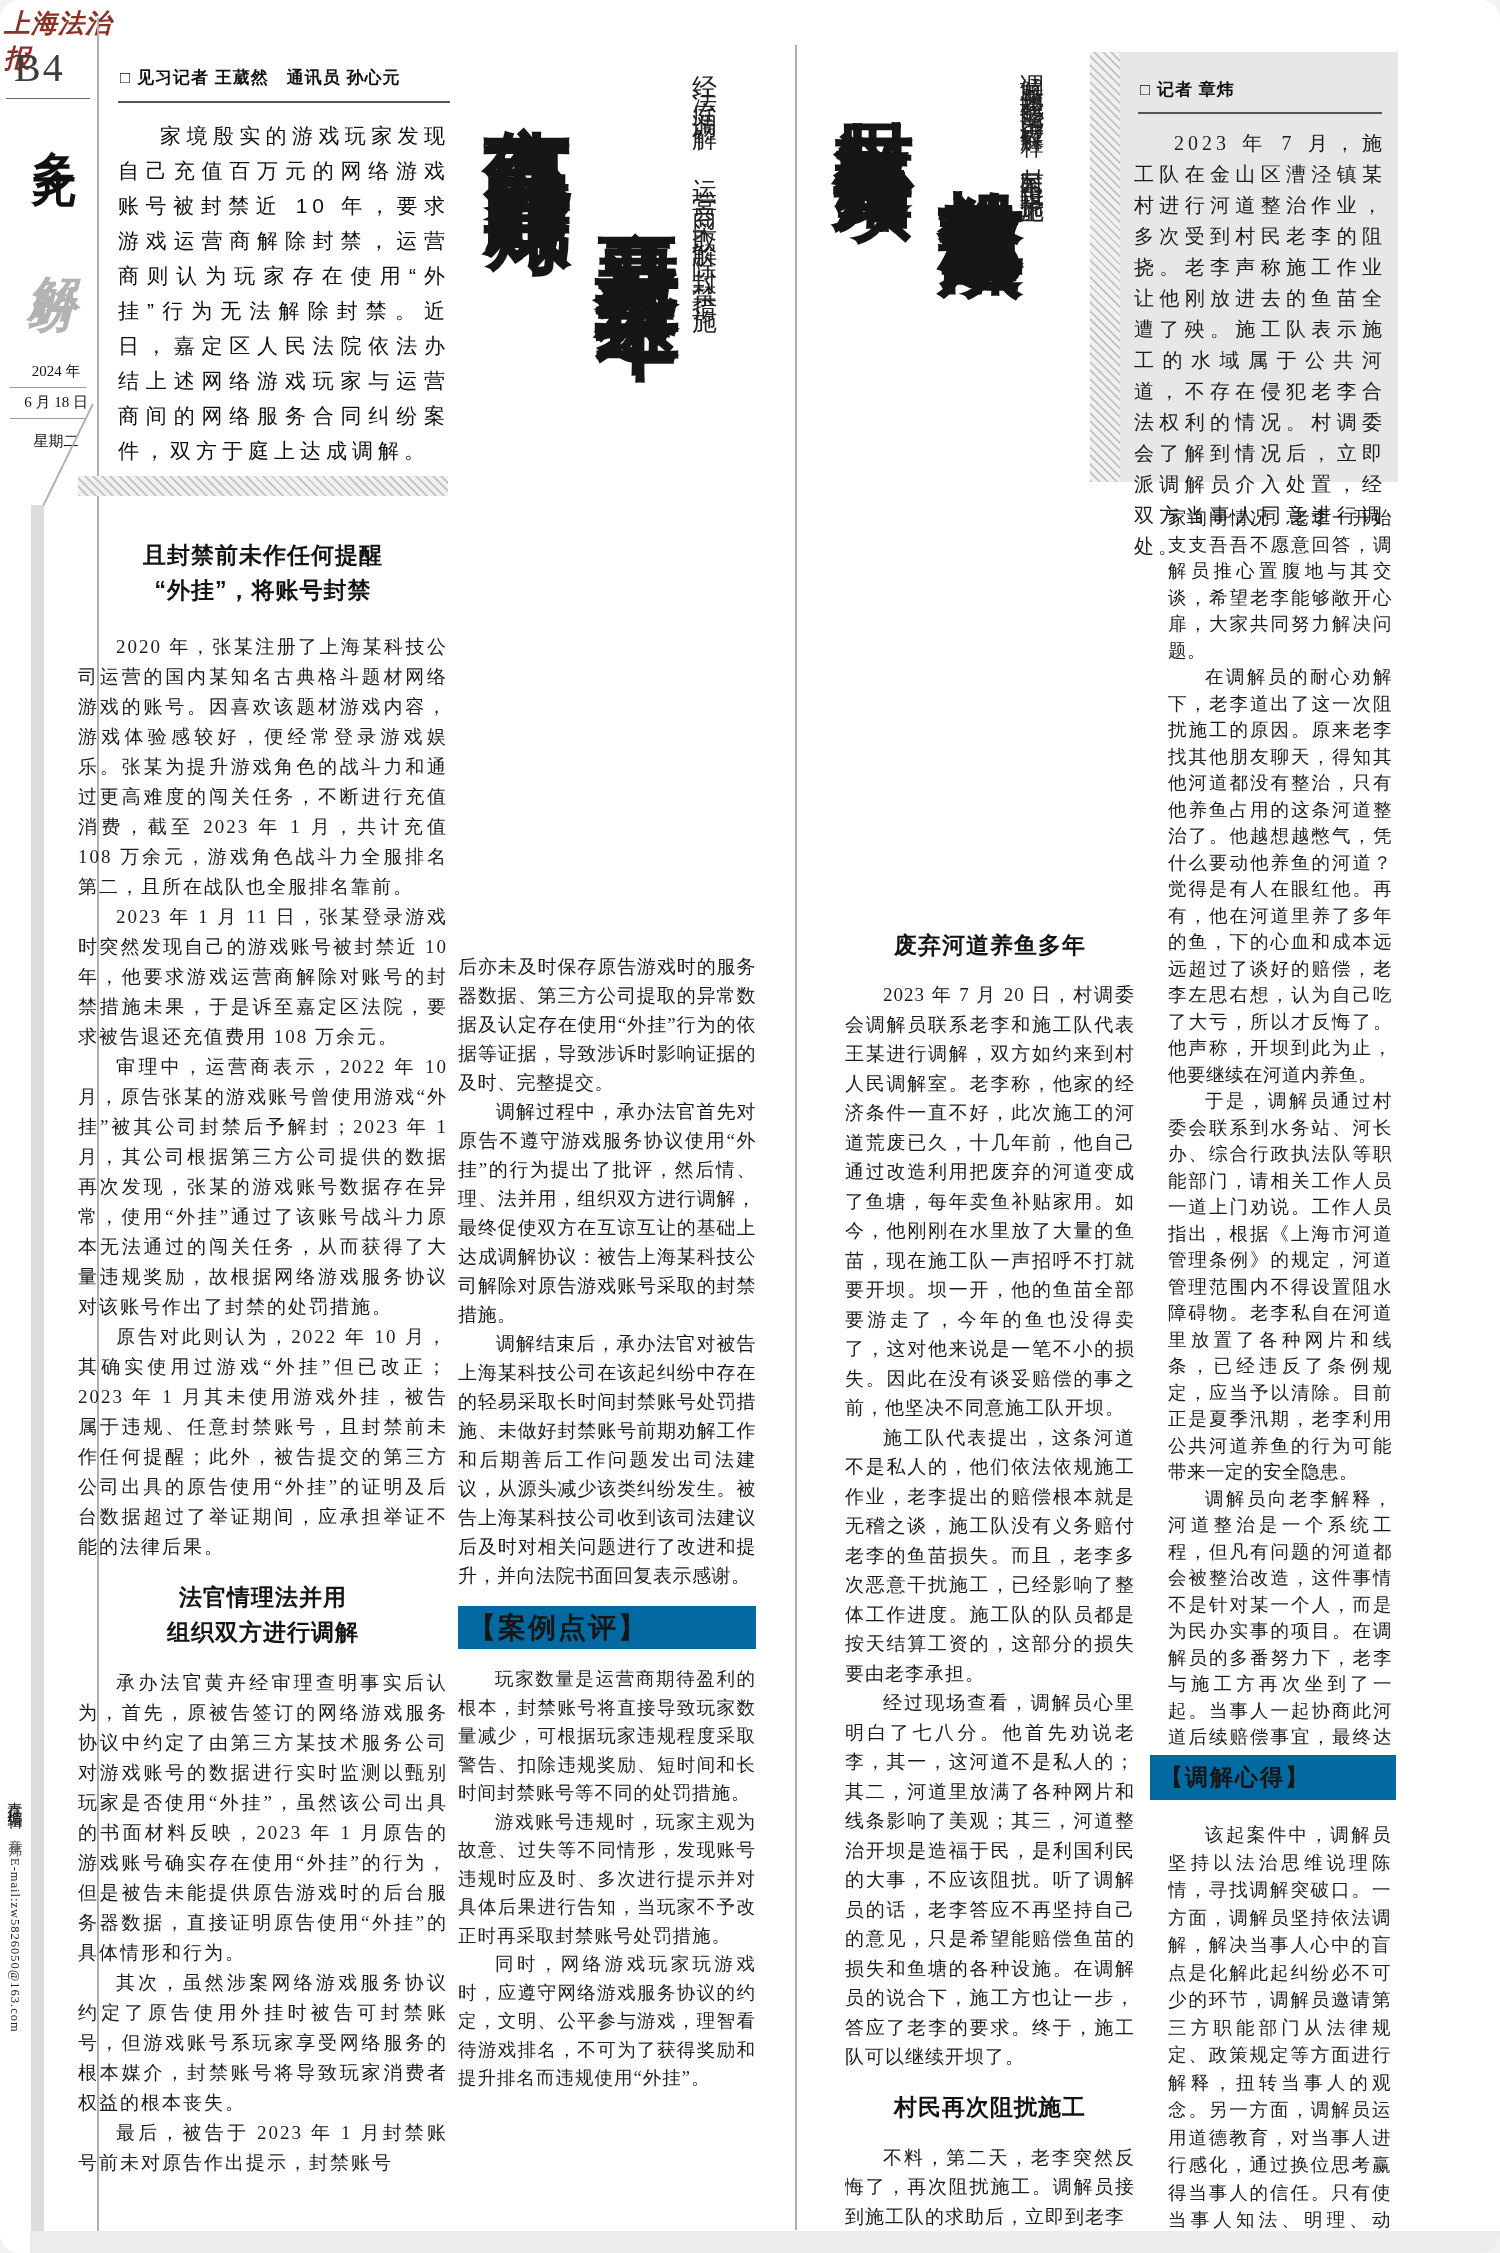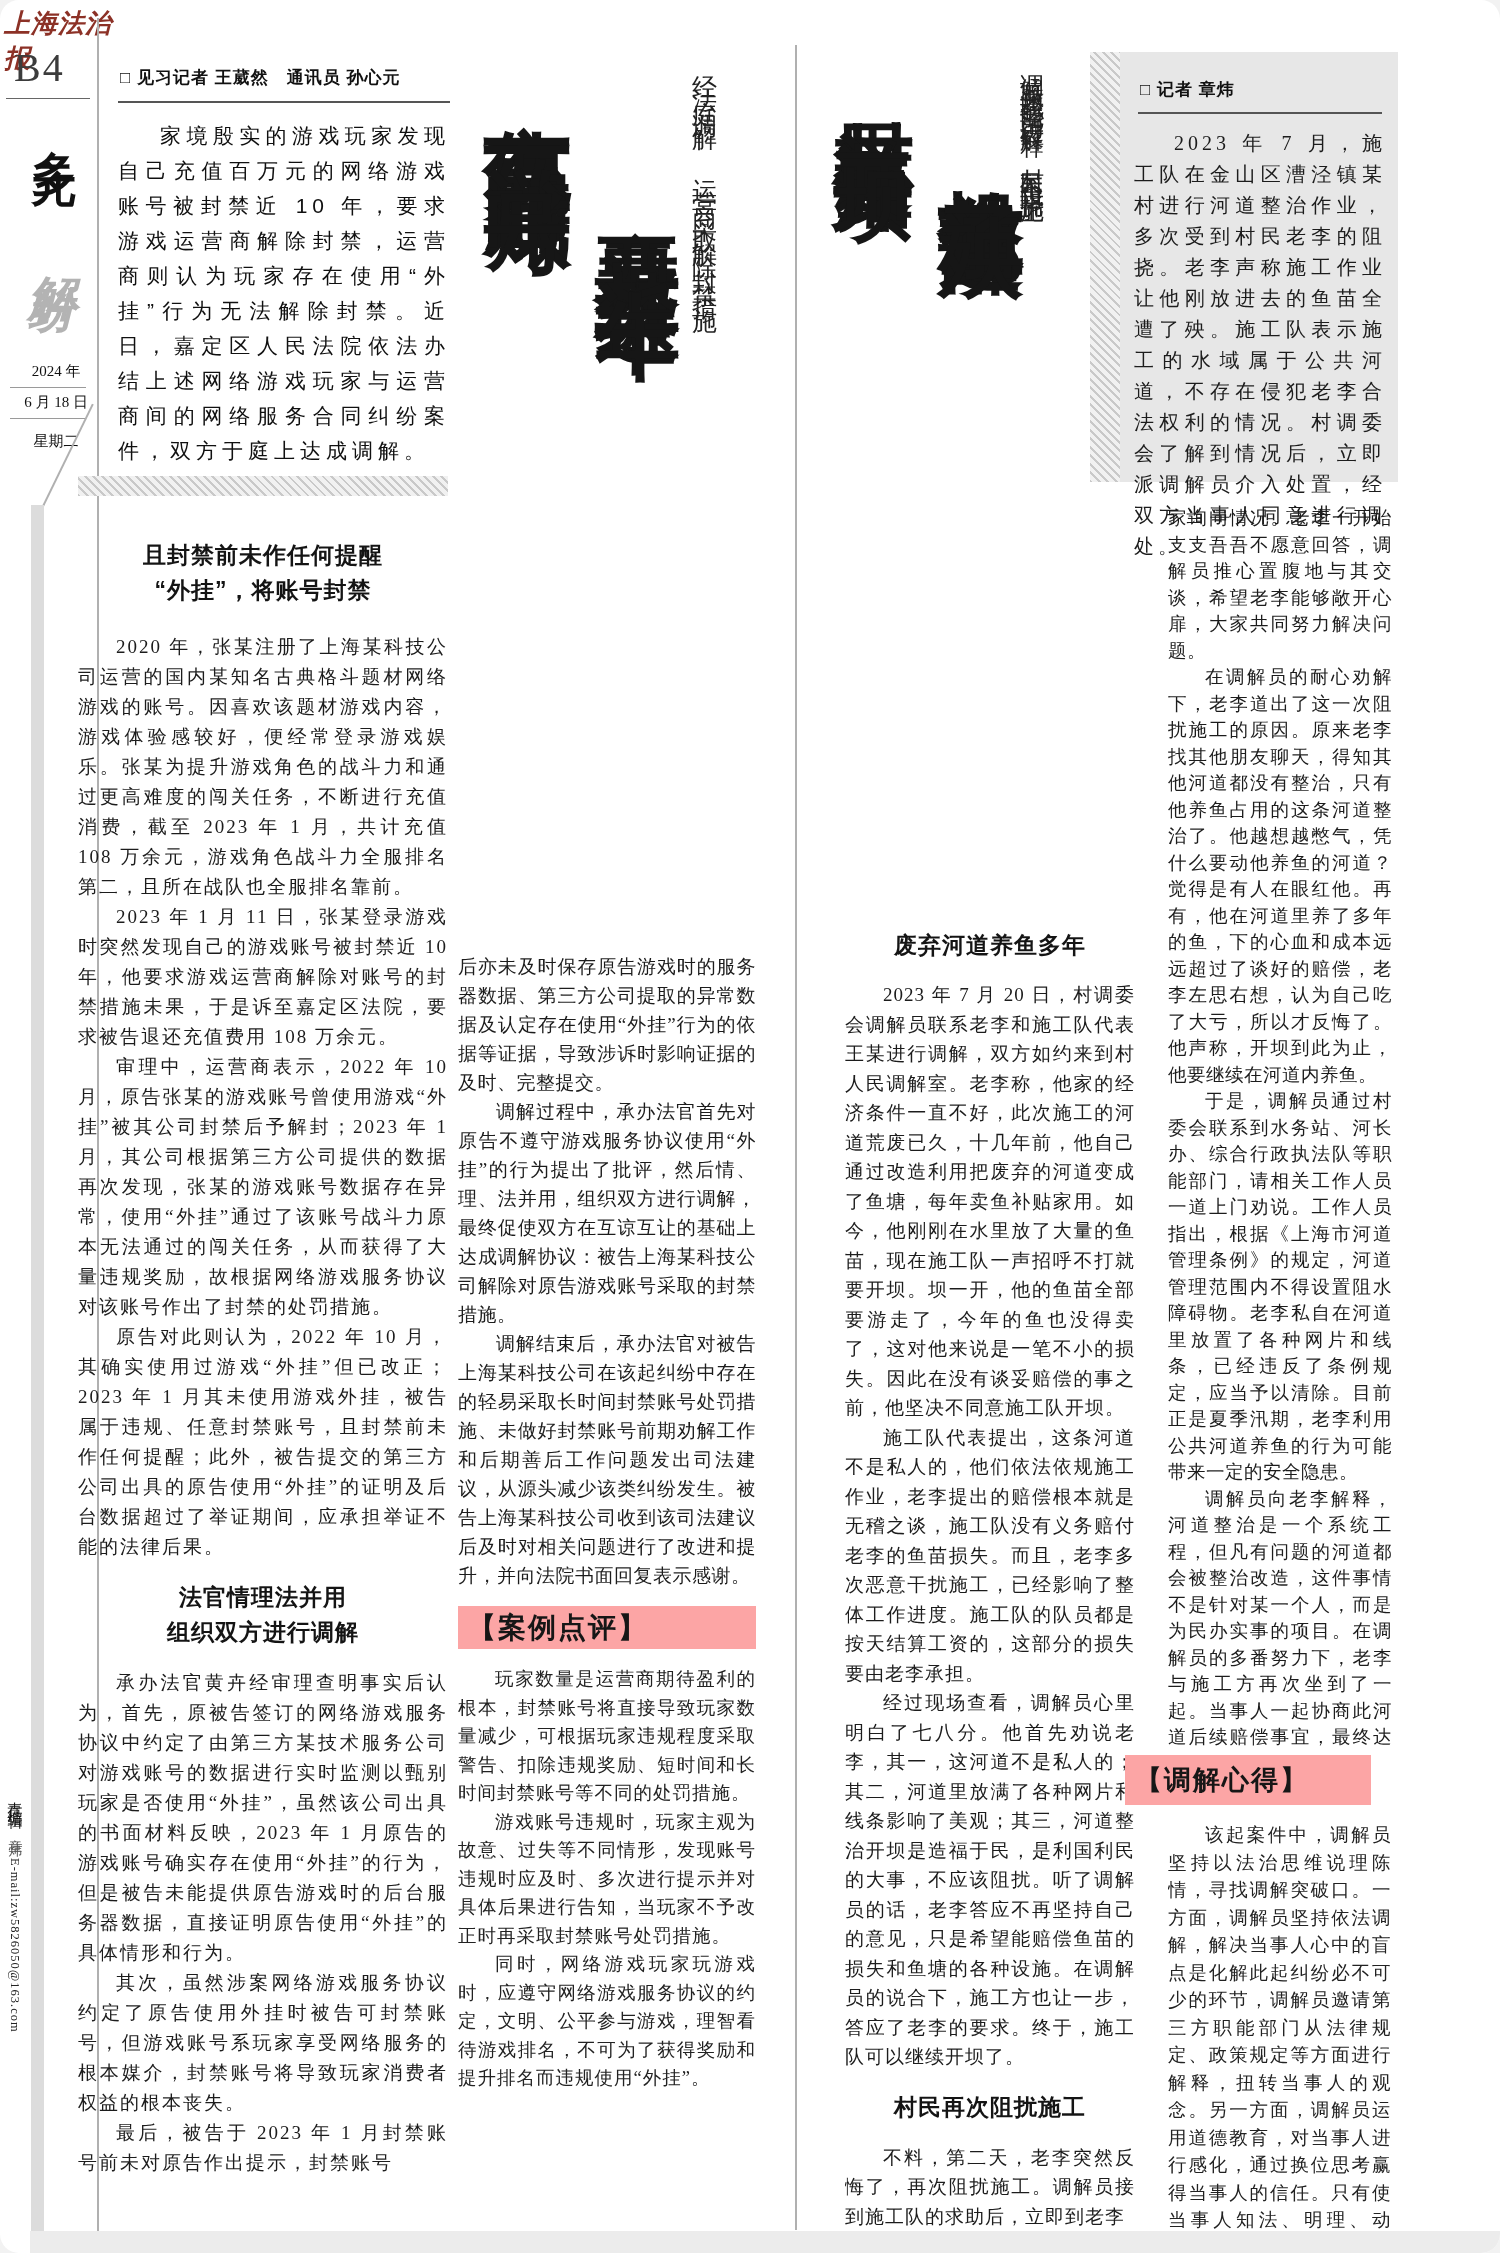--- a/index.html
+++ b/index.html
@@ -10,21 +10,21 @@
   .sans{font-family:"Liberation Sans","DejaVu Sans",sans-serif;}
   .serif{font-family:"Liberation Serif","DejaVu Serif",serif;}
   .jc p, p.jc{text-align:justify;}
   p{margin:0;text-indent:2em;text-align:justify;}
   .flow{overflow:hidden;}
   .rule-h{background:#555;height:1.5px;}
   .rule-thin{background:#9a9a9a;height:1px;}
   .vline{width:1.5px;background:#b0b0b0;}
   .hatch{background:repeating-linear-gradient(45deg,#c9c9c9 0 2px,#f1f1f1 2px 6px);}
   .graybox{background:#e7e7e7;}
-  .band{background:#fca5a5;font-weight:bold;font-family:"Liberation Sans","DejaVu Sans",sans-serif;
+  .band{background:#0369a1;font-weight:bold;font-family:"Liberation Sans","DejaVu Sans",sans-serif;
         font-size:28px;letter-spacing:2px;color:#161616;padding:7px 6px 7px 10px;}
   .subhead{font-family:"Liberation Sans","DejaVu Sans",sans-serif;font-weight:bold;
            font-size:23px;line-height:35px;text-align:center;color:#141414;letter-spacing:1px;}
   .headline{font-family:"Liberation Serif","DejaVu Serif",serif;font-weight:900;color:#161616;}
   .kicker{font-family:"Liberation Serif","DejaVu Serif",serif;color:#222;}
   .bodytext{font-size:19px;line-height:30px;letter-spacing:2px;}
   .midtext{font-size:19px;line-height:29px;letter-spacing:0.5px;}
   .rmidtext{font-size:19px;line-height:29.5px;letter-spacing:1px;}
   .frtext{font-size:18.5px;line-height:26.5px;letter-spacing:0.5px;}
   .comment{font-size:18.5px;line-height:28.5px;letter-spacing:1px;color:#222;}
@@ -135,20 +135,20 @@
     <div class="subhead inflow-sub">村民再次阻扰施工</div>
     <p>不料，第二天，老李突然反悔了，再次阻扰施工。调解员接到施工队的求助后，立即到老李</p>
   </div>
 
   <div class="abs flow frtext" style="left:1168px;top:505px;width:224px;height:1245px;">
     <p style="text-indent:0;">家询问情况。老李一开始支支吾吾不愿意回答，调解员推心置腹地与其交谈，希望老李能够敞开心扉，大家共同努力解决问题。</p>
     <p>在调解员的耐心劝解下，老李道出了这一次阻扰施工的原因。原来老李找其他朋友聊天，得知其他河道都没有整治，只有他养鱼占用的这条河道整治了。他越想越憋气，凭什么要动他养鱼的河道？觉得是有人在眼红他。再有，他在河道里养了多年的鱼，下的心血和成本远远超过了谈好的赔偿，老李左思右想，认为自己吃了大亏，所以才反悔了。他声称，开坝到此为止，他要继续在河道内养鱼。</p>
     <p>于是，调解员通过村委会联系到水务站、河长办、综合行政执法队等职能部门，请相关工作人员一道上门劝说。工作人员指出，根据《上海市河道管理条例》的规定，河道管理范围内不得设置阻水障碍物。老李私自在河道里放置了各种网片和线条，已经违反了条例规定，应当予以清除。目前正是夏季汛期，老李利用公共河道养鱼的行为可能带来一定的安全隐患。</p>
     <p>调解员向老李解释，河道整治是一个系统工程，但凡有问题的河道都会被整治改造，这件事情不是针对某一个人，而是为民办实事的项目。在调解员的多番努力下，老李与施工方再次坐到了一起。当事人一起协商此河道后续赔偿事宜，最终达成一致。施工方按照市场同期价格补偿老李的鱼苗损失，老李不再阻挠河道整治施工作业。终于，河流开坝工作继续推进至顺利结束。</p>
   </div>
-  <div class="abs band" style="left:1125px;top:1755px;width:230px;font-size:27px;">【调解心得】</div>
+  <div class="abs band" style="left:1150px;top:1755px;width:230px;font-size:23px;">【调解心得】</div>
   <div class="abs flow insight jc" style="left:1168px;top:1822px;width:224px;height:408px;">
     <p>该起案件中，调解员坚持以法治思维说理陈情，寻找调解突破口。一方面，调解员坚持依法调解，解决当事人心中的盲点是化解此起纠纷必不可少的环节，调解员邀请第三方职能部门从法律规定、政策规定等方面进行解释，扭转当事人的观念。另一方面，调解员运用道德教育，对当事人进行感化，通过换位思考赢得当事人的信任。只有使当事人知法、明理、动情，使调解无论是内容和形式，无论是过程还是结果都合乎法律要求，体现道德规范，才能彻底解决问题。</p>
   </div>
 
   <div class="abs" style="left:30px;top:2231px;width:1470px;height:22px;background:#ececec;"></div>
 
 </div>
 
 </body></html>

